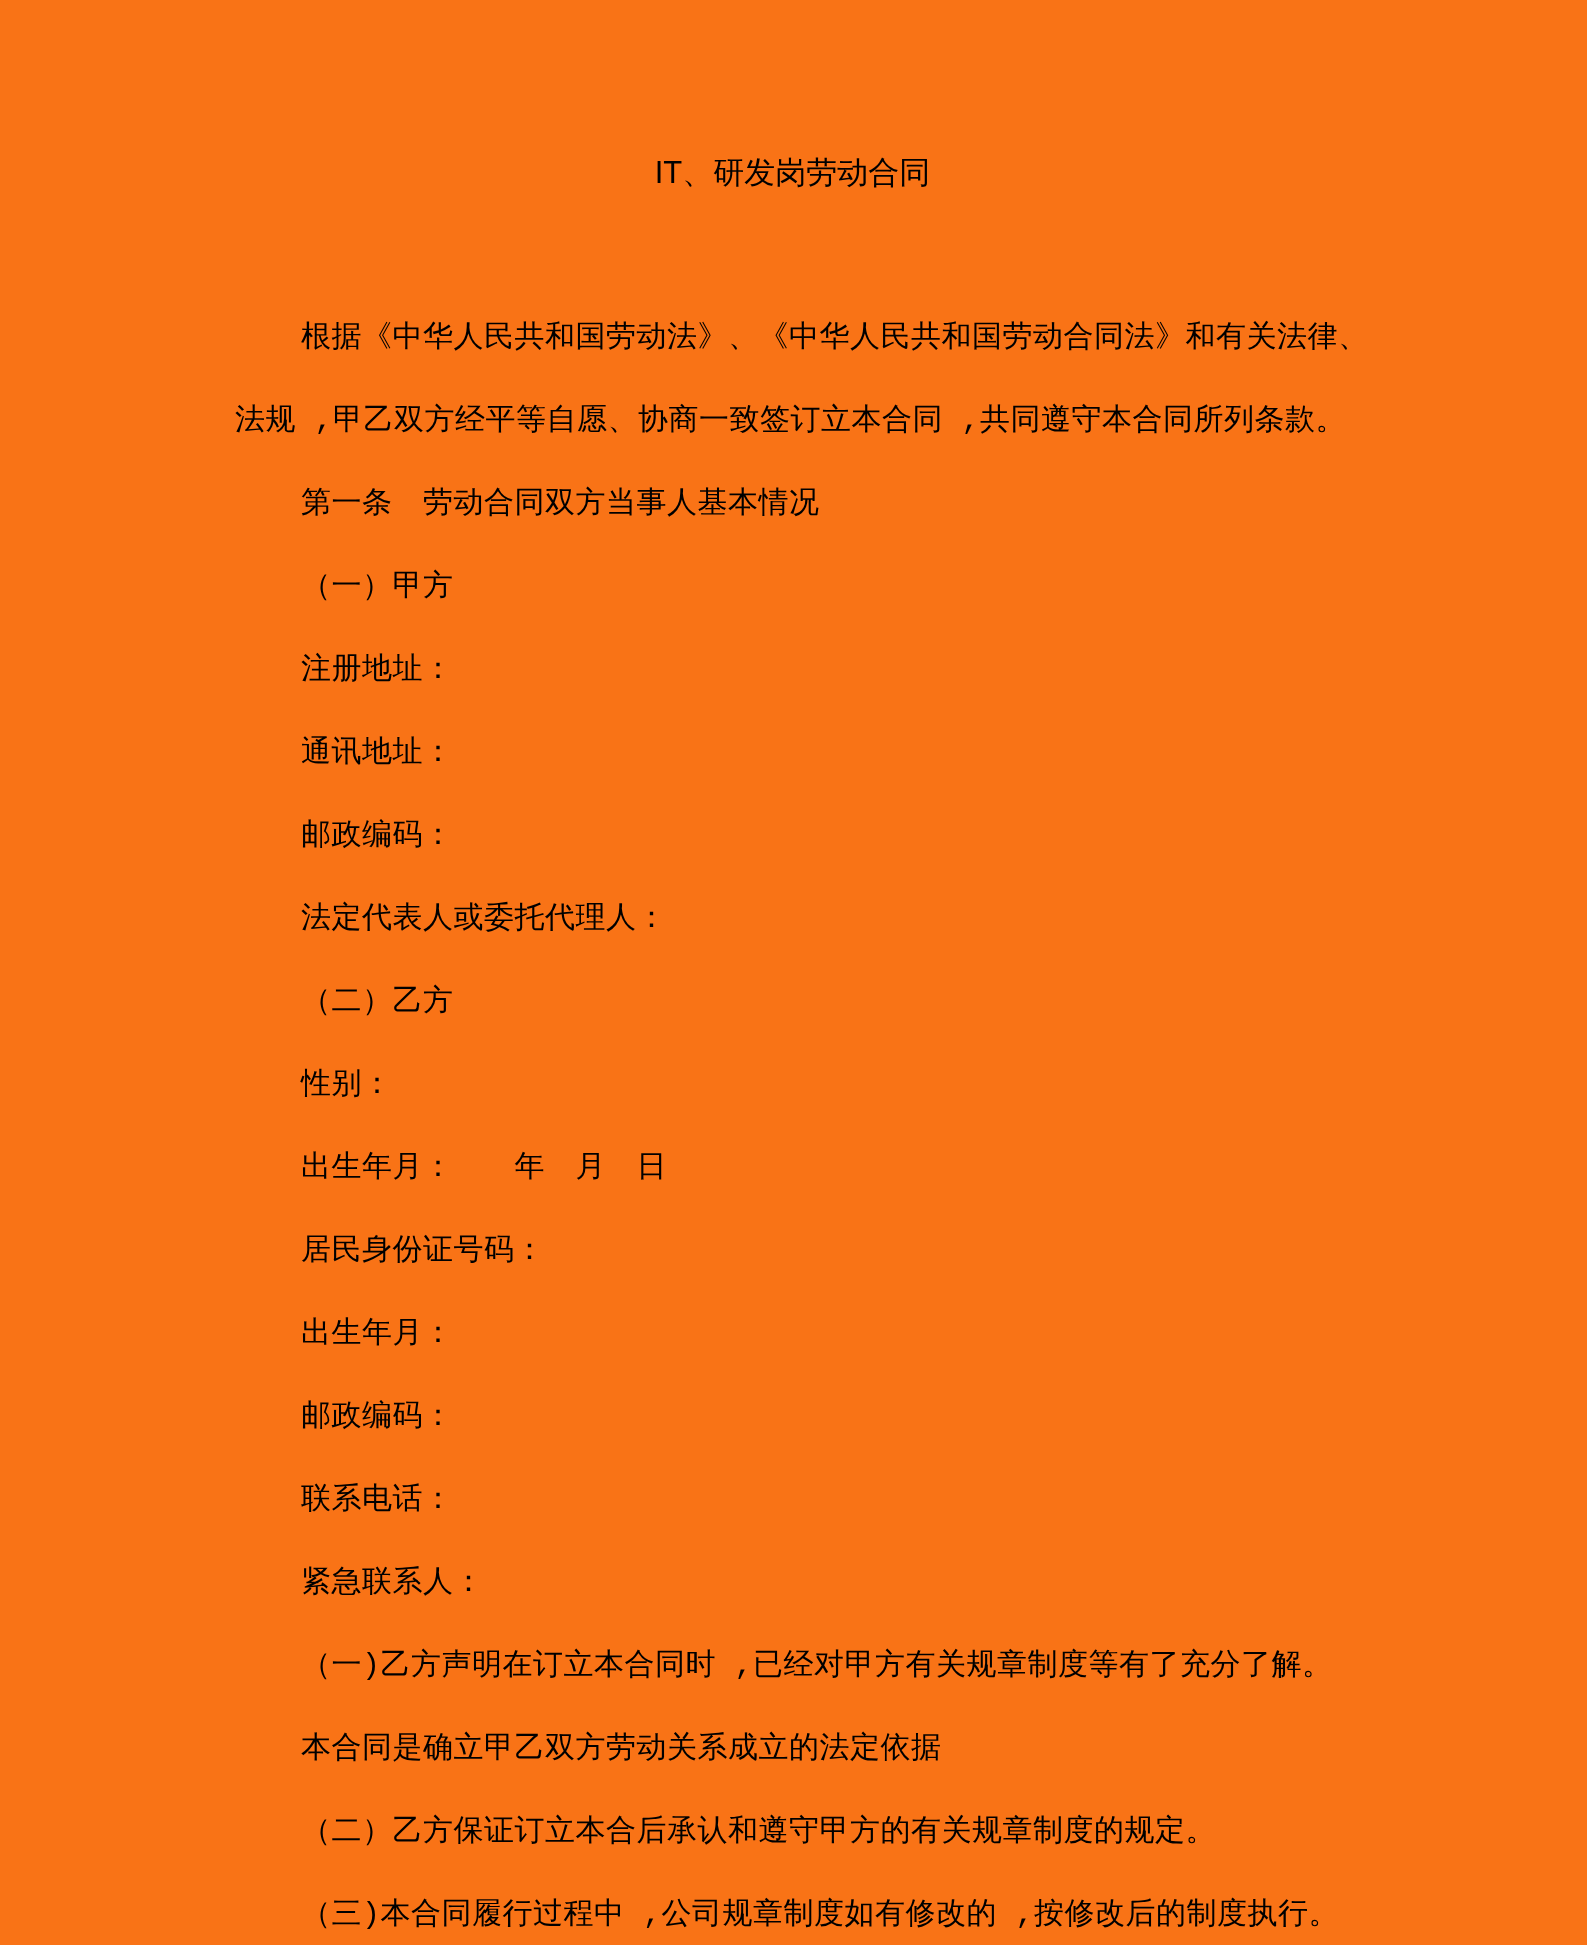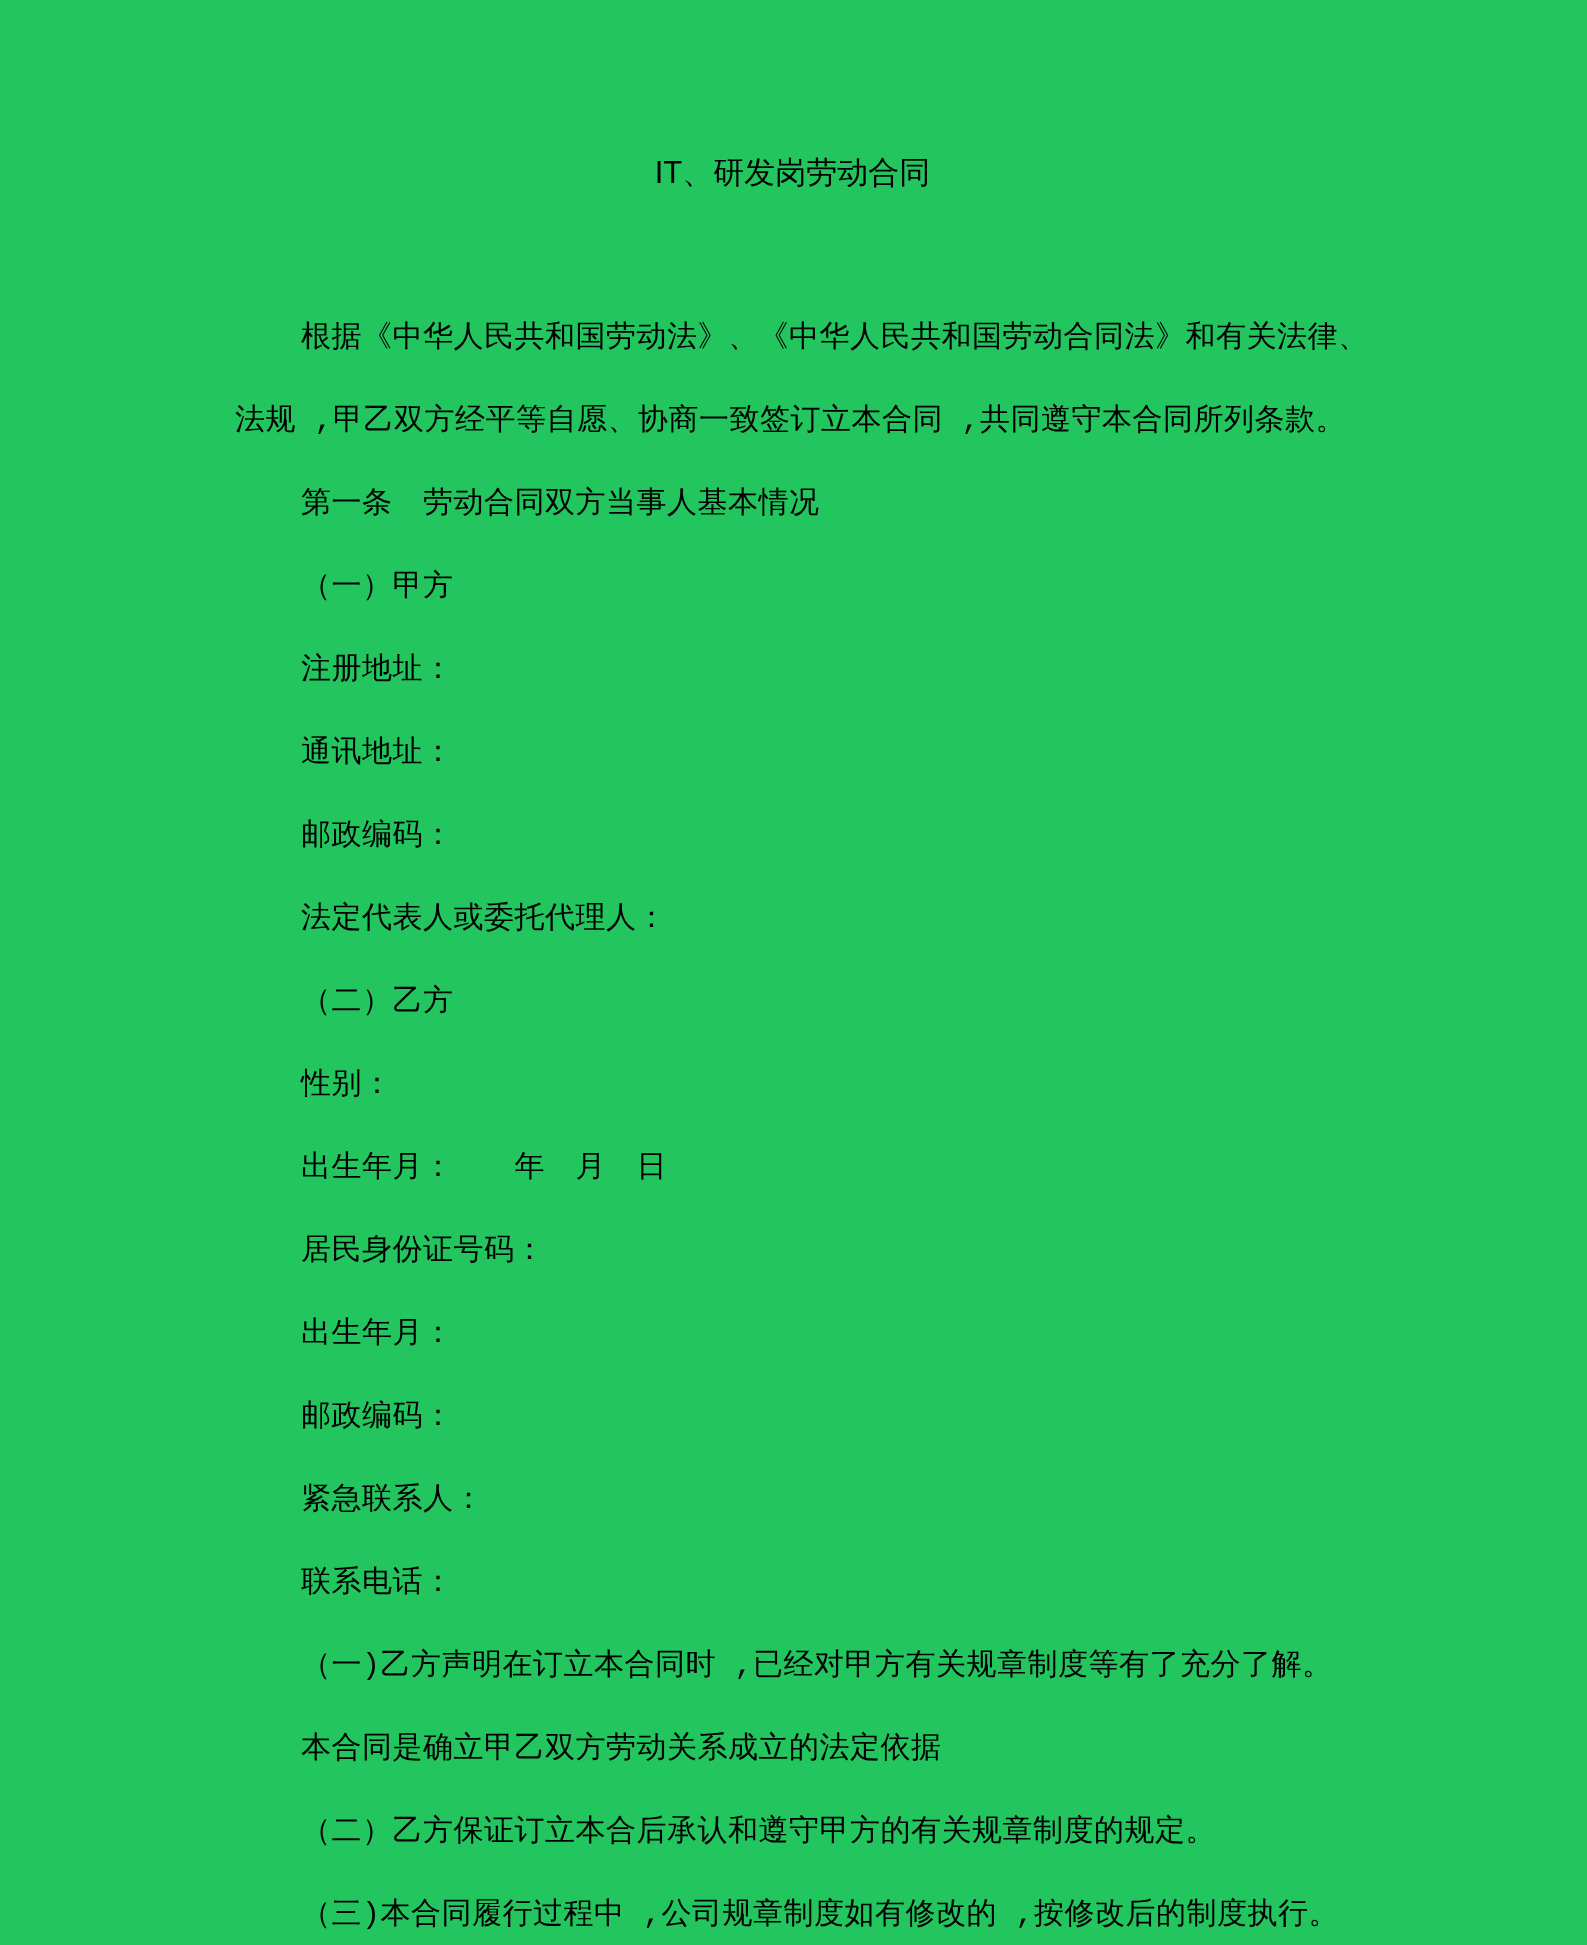--- a/index.html
+++ b/index.html
@@ -6,21 +6,21 @@
     margin: 0;
     padding: 0;
     background: #ffffff;
   }
   .page {
     position: relative;
     width: 1587px;
     height: 1945px;
     overflow: hidden;
     box-sizing: border-box;
-    background: #22c55e;
+    background: #f97316;
     color: #000000;
     font-family: "Liberation Sans", "DejaVu Sans", sans-serif;
     font-size: 30px;
     padding: 131px 200px 11px 235px;
   }
   .doc-title {
     margin: 0;
     font-size: 31px;
     font-weight: 400;
     line-height: 83px;
@@ -58,20 +58,20 @@
       <p class="line indent">注册地址：</p>
       <p class="line indent">通讯地址：</p>
       <p class="line indent">邮政编码：</p>
       <p class="line indent">法定代表人或委托代理人：</p>
       <p class="line indent">（二）乙方</p>
       <p class="line indent">性别：</p>
       <p class="line indent">出生年月：　　年　月　日</p>
       <p class="line indent">居民身份证号码：</p>
       <p class="line indent">出生年月：</p>
       <p class="line indent">邮政编码：</p>
+      <p class="line indent">联系电话：</p>
       <p class="line indent">紧急联系人：</p>
-      <p class="line indent">联系电话：</p>
       <p class="line indent">（一)乙方声明在订立本合同时 ,已经对甲方有关规章制度等有了充分了解。</p>
       <p class="line indent">本合同是确立甲乙双方劳动关系成立的法定依据</p>
       <p class="line indent">（二）乙方保证订立本合后承认和遵守甲方的有关规章制度的规定。</p>
       <p class="line indent">（三)本合同履行过程中 ,公司规章制度如有修改的 ,按修改后的制度执行。</p>
   </div>
 </div>
 
 </body></html>

